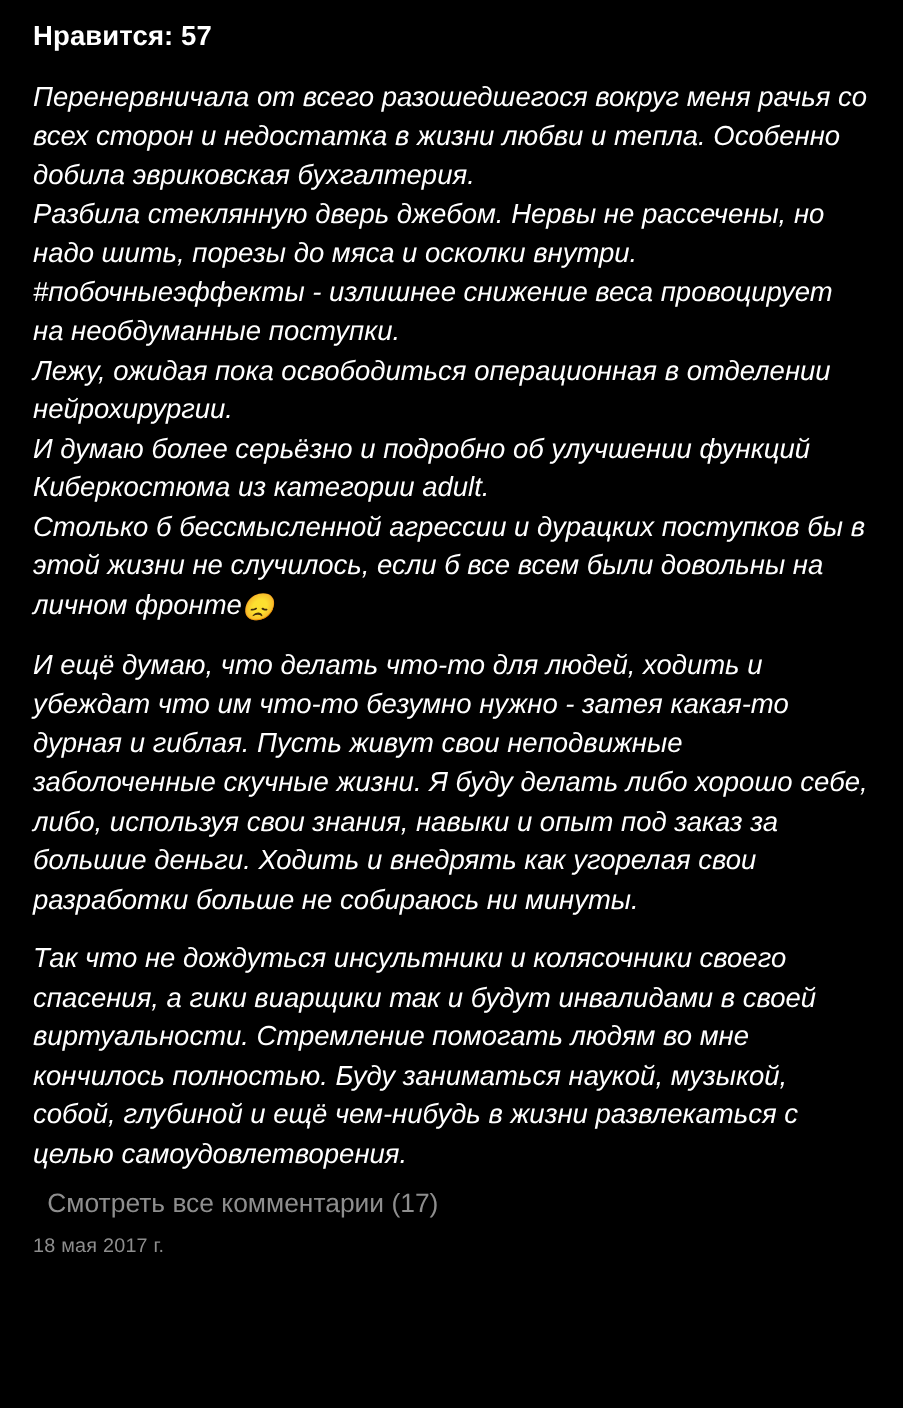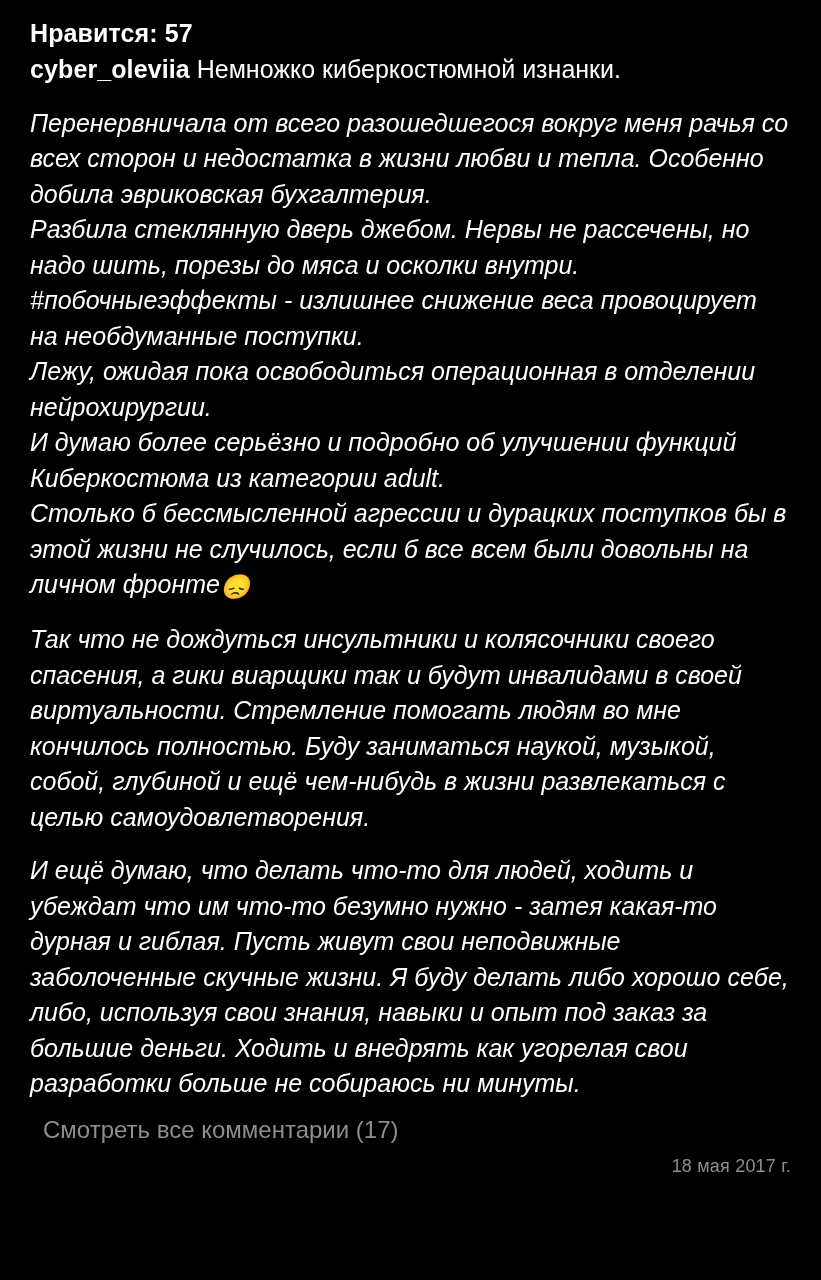--- a/index.html
+++ b/index.html
@@ -60,44 +60,40 @@
     color: #8e8e8e;
     margin: 12px 0 0 13px;
     line-height: 1.3;
   }
   .date {
     font-size: 18px;
     color: #8e8e8e;
     margin: 10px 0 0 0;
     letter-spacing: 0.2px;
     line-height: 1.3;
-    text-align: right;
   }
   .spacer { flex: 1 1 auto; }
 </style>
 </head>
 <body>
 
 <div class="post">
 
   <div class="likes">Нравится: 57</div>
 
-  <div class="caption-line">
-    <span class="username">cyber_oleviia</span><span class="caption-head-text"> Немножко киберкостюмной изнанки.</span>
-  </div>
 
   <div class="body-text"><span>Перенервничала от всего разошедшегося вокруг меня рачья со всех сторон и недостатка в жизни любви и тепла. Особенно добила эвриковская бухгалтерия.
 Разбила стеклянную дверь джебом. Нервы не рассечены, но надо шить, порезы до мяса и осколки внутри.
 #побочныеэффекты - излишнее снижение веса провоцирует на необдуманные поступки.
 Лежу, ожидая пока освободиться операционная в отделении нейрохирургии.
 И думаю более серьёзно и подробно об улучшении функций Киберкостюма из категории adult.
 Столько б бессмысленной агрессии и дурацких поступков бы в этой жизни не случилось, если б все всем были довольны на личном фронте</span><span class="emoji">😞</span></div>
 
+  <div class="body-text">И ещё думаю, что делать что-то для людей, ходить и убеждат что им что-то безумно нужно - затея какая-то дурная и гиблая. Пусть живут свои неподвижные заболоченные скучные жизни. Я буду делать либо хорошо себе, либо, используя свои знания, навыки и опыт под заказ за большие деньги. Ходить и внедрять как угорелая свои разработки больше не собираюсь ни минуты.</div>
+
   <div class="body-text">Так что не дождуться инсультники и колясочники своего спасения, а гики виарщики так и будут инвалидами в своей виртуальности. Стремление помогать людям во мне кончилось полностью. Буду заниматься наукой, музыкой, собой, глубиной и ещё чем-нибудь в жизни развлекаться с целью самоудовлетворения.</div>
-
-  <div class="body-text">И ещё думаю, что делать что-то для людей, ходить и убеждат что им что-то безумно нужно - затея какая-то дурная и гиблая. Пусть живут свои неподвижные заболоченные скучные жизни. Я буду делать либо хорошо себе, либо, используя свои знания, навыки и опыт под заказ за большие деньги. Ходить и внедрять как угорелая свои разработки больше не собираюсь ни минуты.</div>
 
   <div class="comments-link">Смотреть все комментарии (17)</div>
 
   <div class="date">18 мая 2017 г.</div>
 
   <div class="spacer"></div>
 </div>
 
 </body></html>

